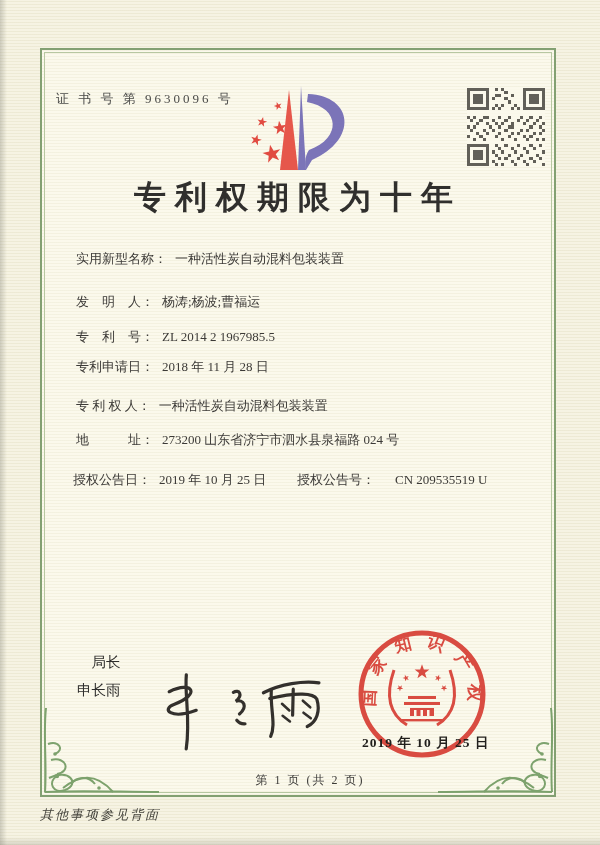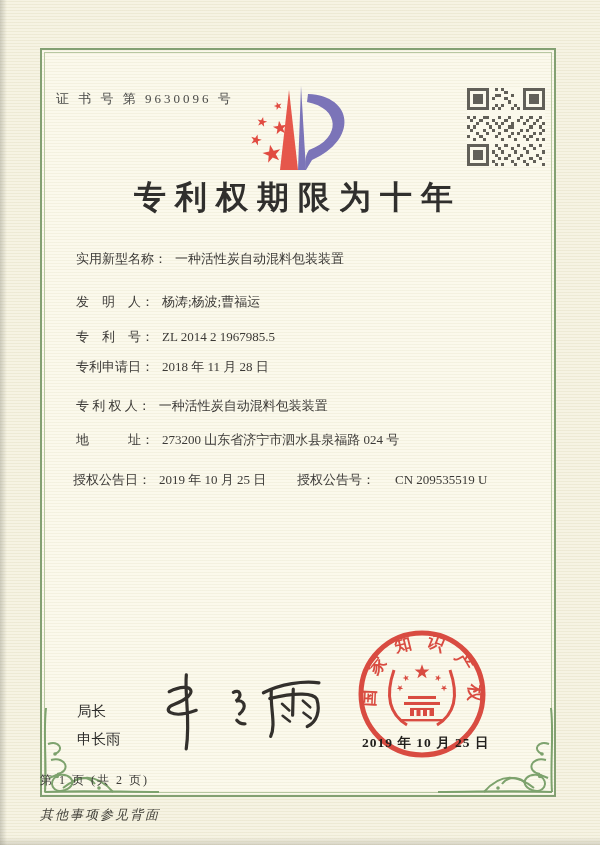--- a/index.html
+++ b/index.html
@@ -27,25 +27,25 @@
     position:absolute;left:40px;width:516px;top:176px;text-align:center;
     font-size:32px;font-weight:bold;letter-spacing:9px;color:#302f2d;
   }
   .row{position:absolute;left:76px;width:448px;font-size:13px;white-space:nowrap;color:#3c3a37;}
   .row .val{margin-left:8px;}
   .r0{top:250px}.r1{top:293px}.r2{top:328px}.r3{top:358px}.r4{top:397px}.r5{top:431px}
   .grant-row{position:absolute;left:73px;top:471px;width:460px;font-size:13px;color:#3c3a37;white-space:nowrap;}
   .grant-no{position:absolute;left:224px;top:0;}
   .paras{position:absolute;left:62px;top:496px;width:480px;}
   .paras p{margin:0;font-size:12.8px;line-height:16.8px;text-indent:2em;text-align:justify;color:#43403b;}
-  .signer{position:absolute;left:77px;top:697px;font-size:14.5px;line-height:28px;color:#2e2d2b;}
+  .signer{position:absolute;left:77px;top:648px;font-size:14.5px;line-height:28px;color:#2e2d2b;text-align:right;}
   .signature{position:absolute;left:148px;top:658px;}
   .seal{position:absolute;left:354px;top:626px;}
   .seal-date{position:absolute;left:362px;top:734px;font-size:13.5px;font-weight:bold;letter-spacing:1px;color:#211f1c;}
-  .page-num{position:absolute;left:40px;width:516px;top:772px;text-align:left;font-size:12px;color:#3c3b38;letter-spacing:2px;}
+  .page-num{position:absolute;left:40px;width:516px;top:772px;text-align:center;font-size:12px;color:#3c3b38;letter-spacing:2px;padding-left:12px;}
   .back-note{position:absolute;left:40px;width:516px;top:806px;text-align:left;font-size:13px;font-style:italic;color:#44433c;letter-spacing:2px;}
   .orn{position:absolute;}
   .orn-left{left:41px;top:704px;}
   .orn-right{left:436px;top:704px;transform:scaleX(-1);}
 </style>
 </head>
 <body>
 
 <div class="cert">
 

